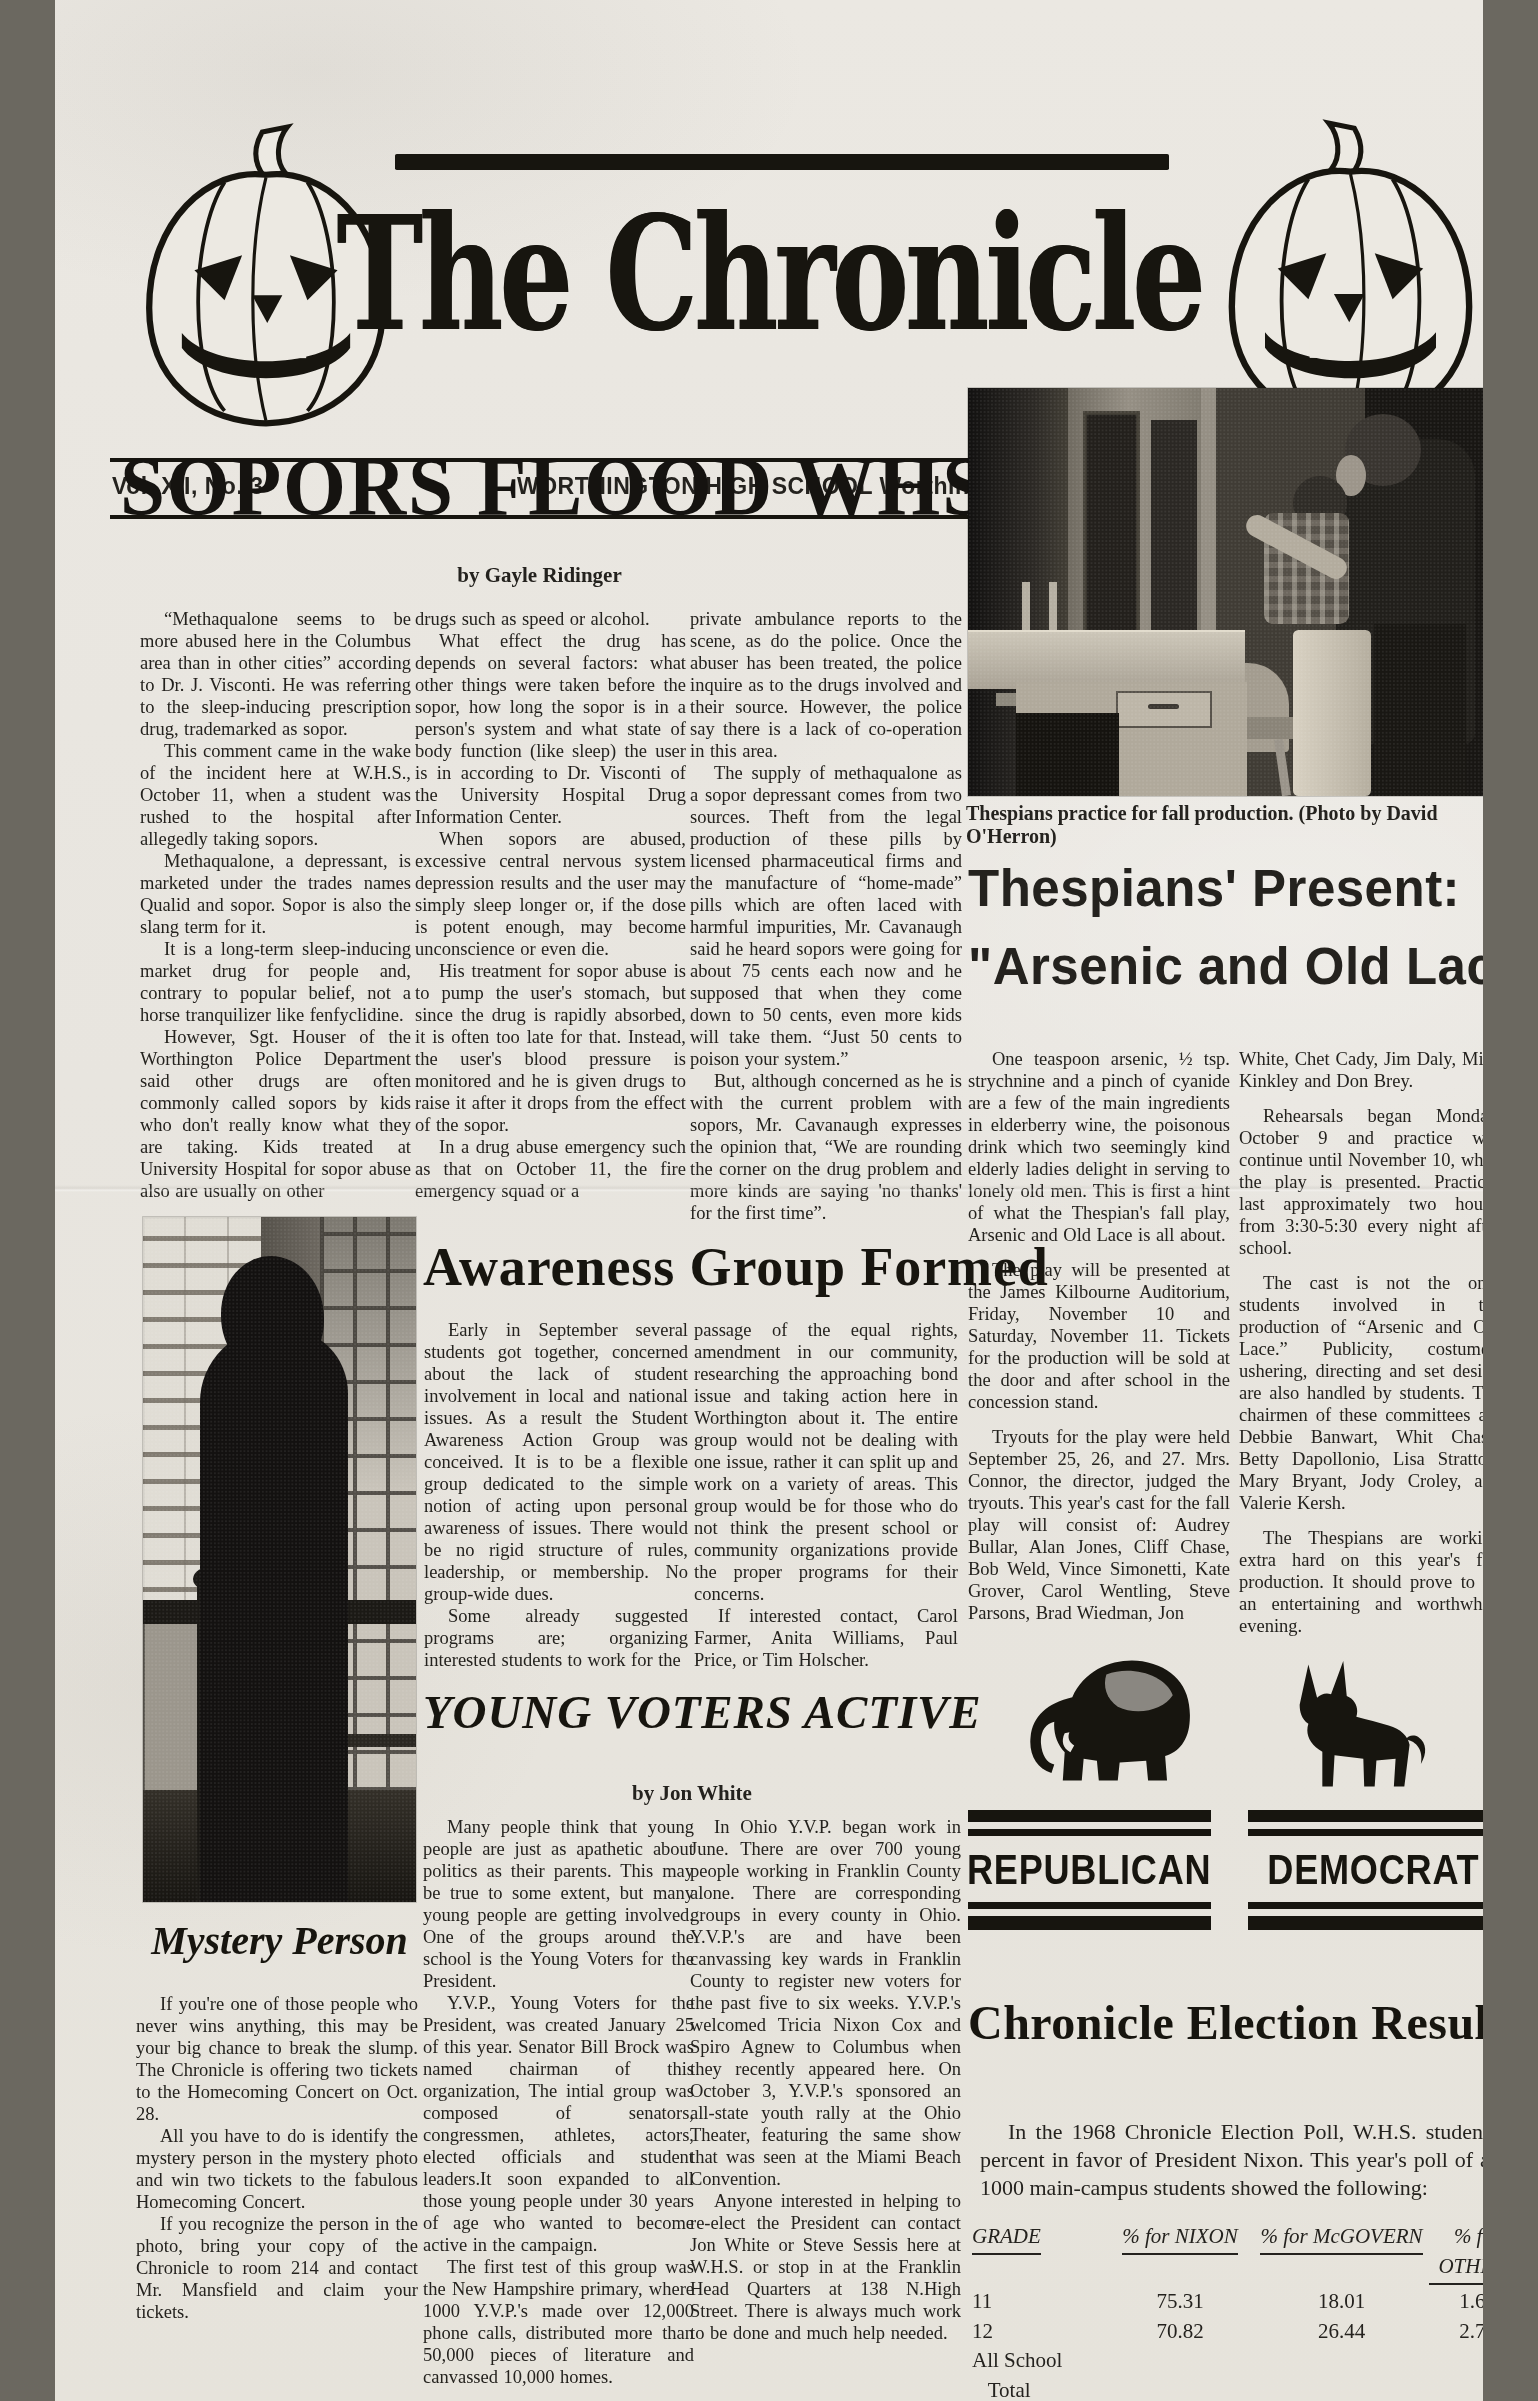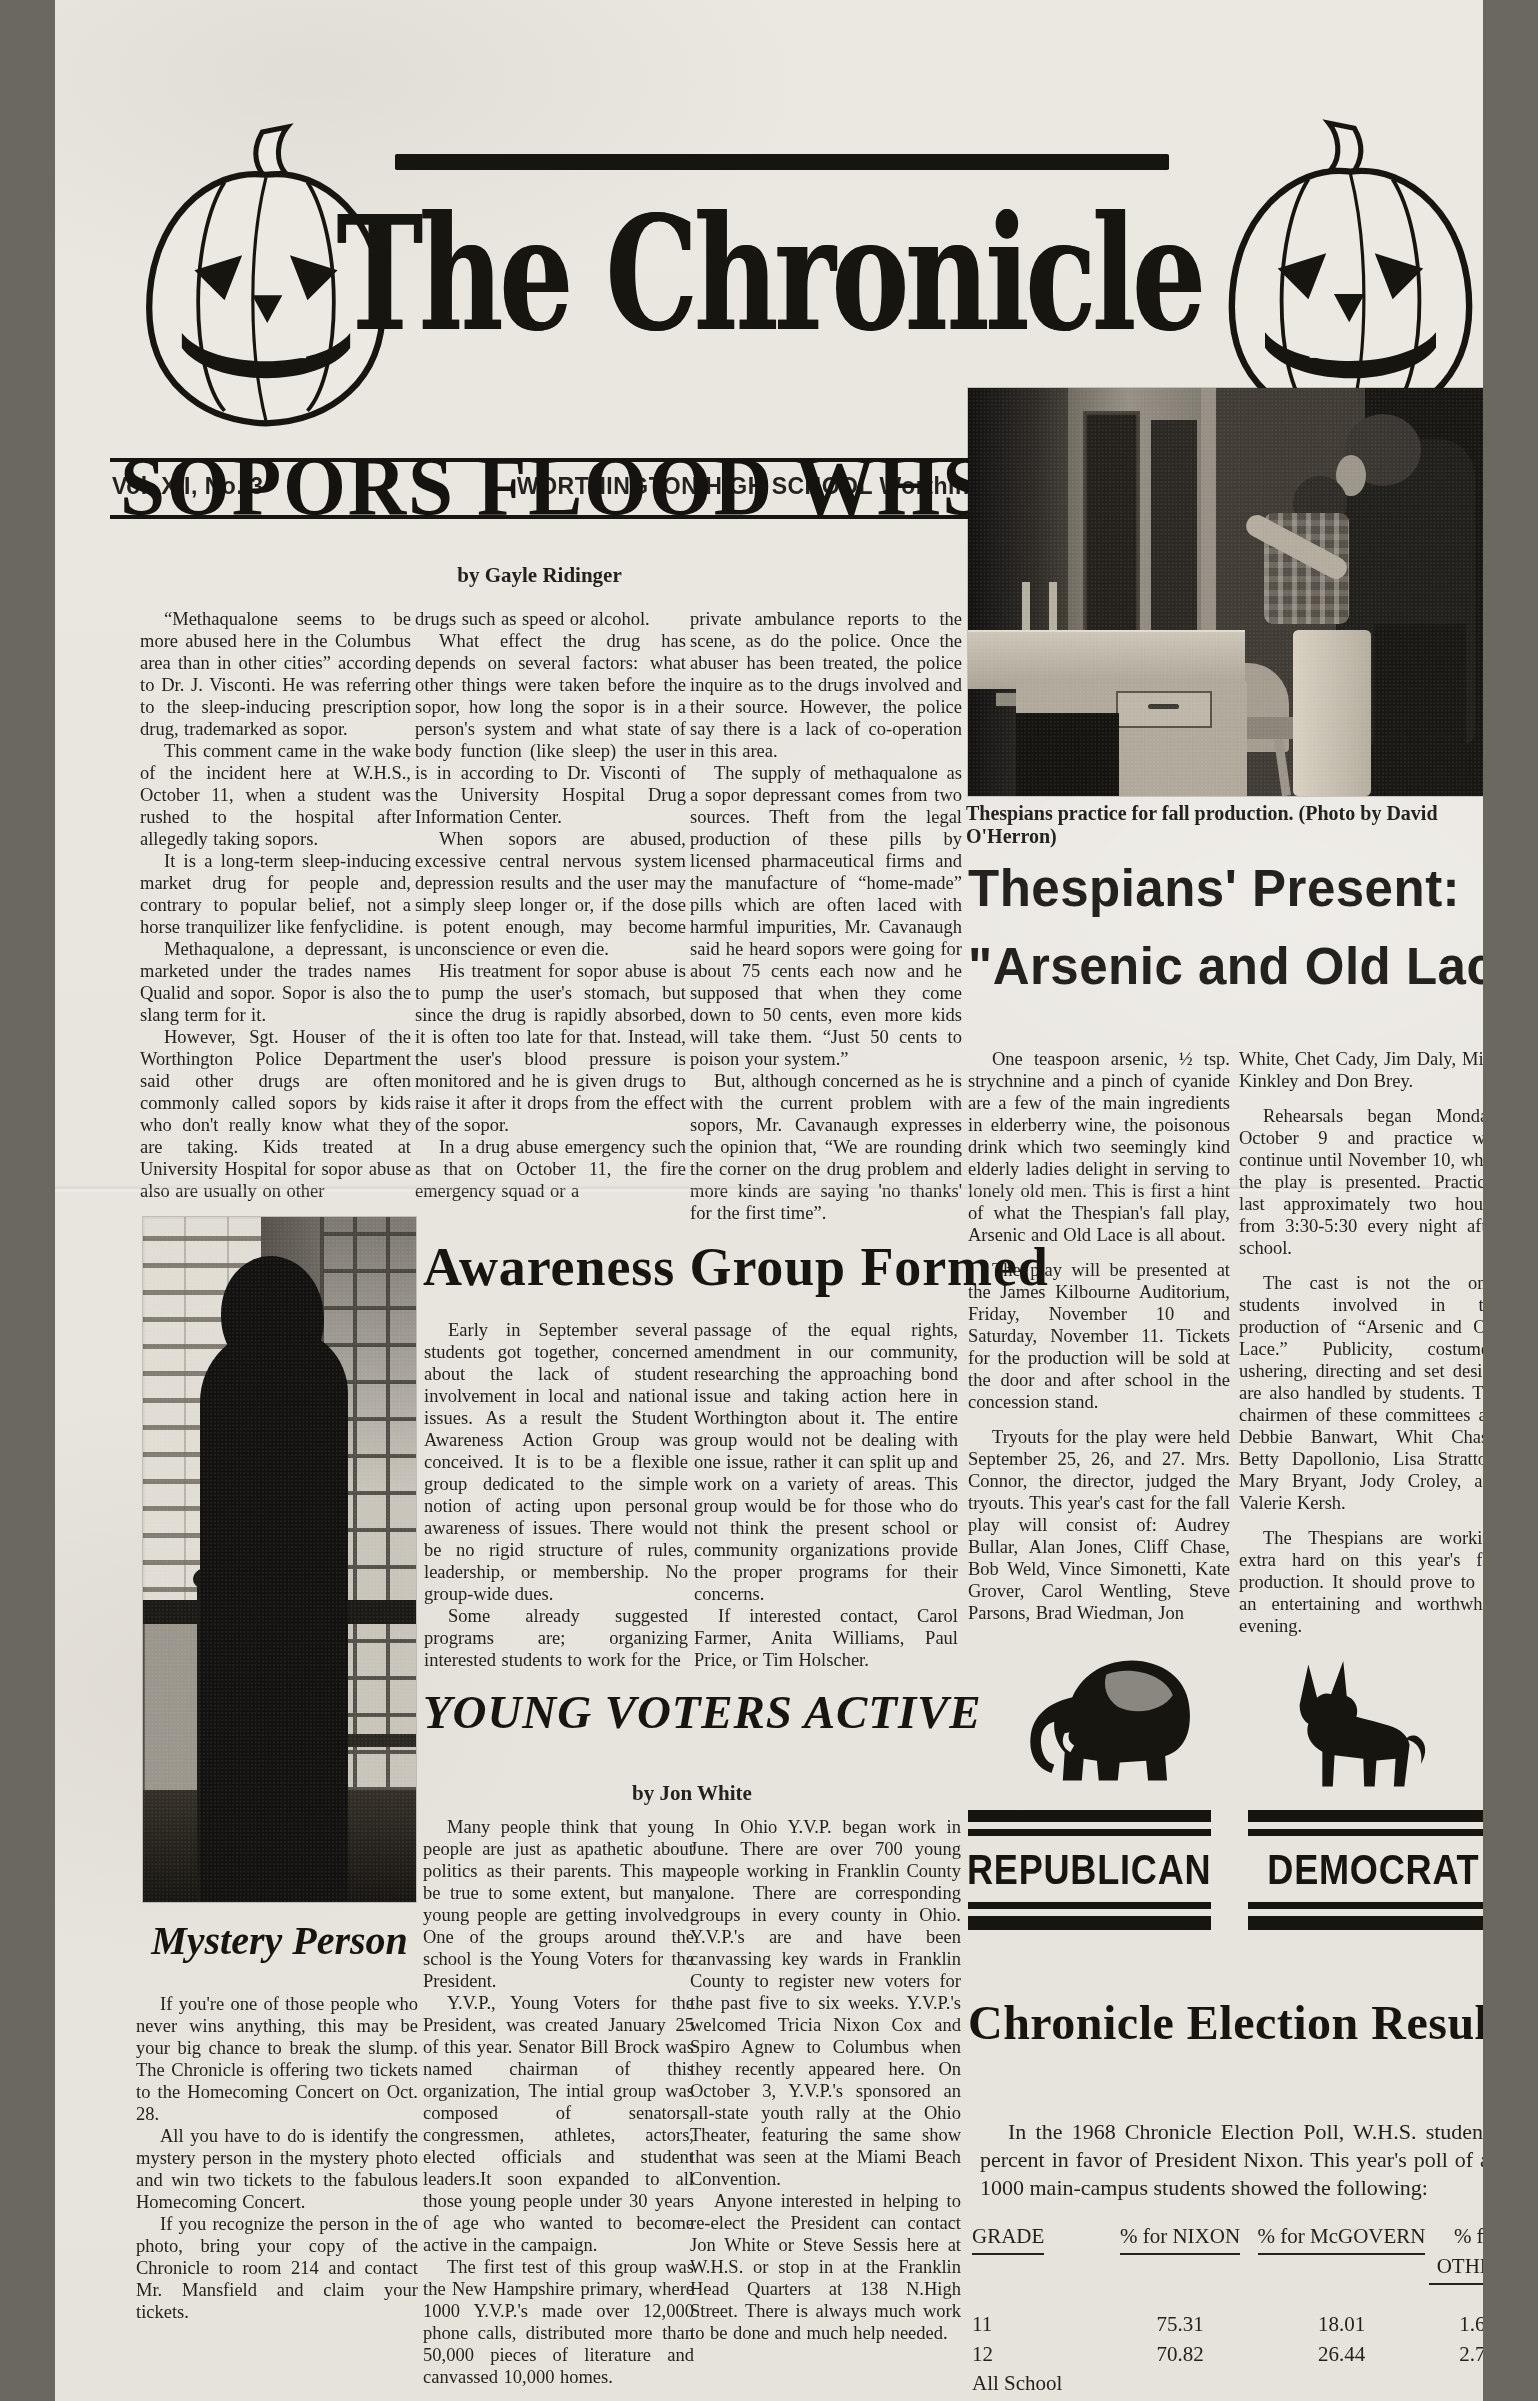--- a/index.html
+++ b/index.html
@@ -48,21 +48,21 @@
   
   .banner{position:absolute;height:120px;display:flex;align-items:center;justify-content:center;
     background:linear-gradient(180deg,#17150f 0 12px,transparent 12px 19.4px,#17150f 19.4px 26px,transparent 26px 92px,#17150f 92px 99px,transparent 99px 106px,#17150f 106px 120px);}
   .banner span{font-family:"Liberation Sans",sans-serif;font-weight:bold;font-size:42px;letter-spacing:0.9px;color:#17150f;transform:scaleX(0.86);white-space:nowrap;}
   
   .er-intro{position:absolute;left:917px;top:2110px;width:565px;text-align:justify;font-size:22px;line-height:28px;color:#24221e;}
   .er-intro p{margin:8px;text-indent:28px;}
   .er-table{position:absolute;left:917px;top:2222px;width:554px;font-size:21px;color:#24221e;}
   .er-row{display:grid;grid-template-columns:134px 148px 175px 97px;line-height:29.6px;}
   .er-row .c{text-align:center;}
-  .er-head{margin-bottom:25px;}
+  .er-head{margin-bottom:2px;font-style:italic;}
   .er-head .cell{display:inline-block;border-bottom:2.8px solid #24221e;padding-bottom:1.8px;}
   .er-grade{white-space:pre-wrap;}
   svg{display:block;}
 </style>
 </head>
 <body>
 
 <div class="page">
 
   <div class="topbar"></div>
@@ -107,22 +107,22 @@
     <span>WORTHINGTON HIGH SCHOOL Worthington, Ohio</span>
     <span>October 27, 1972</span>
   </div>
   <div class="rule" style="top:515px;"></div>
 
   <div class="sopors-headline">SOPORS FLOOD WHS</div>
   <div class="byline" style="left:346px;top:563px;width:277px;">by Gayle Ridinger</div>
   <div class="body-col" style="left:85px;top:608px;width:271px;">
       <p>“Methaqualone seems to be more abused here in the Columbus area than in other cities” according to Dr. J. Visconti. He was referring to the sleep-inducing prescription drug, trademarked as sopor.</p>
       <p>This comment came in the wake of the incident here at W.H.S., October 11, when a student was rushed to the hospital after allegedly taking sopors.</p>
+      <p>Methaqualone, a depressant, is marketed under the trades names Qualid and sopor. Sopor is also the slang term for it.</p>
       <p>It is a long-term sleep-inducing market drug for people and, contrary to popular belief, not a horse tranquilizer like fenfyclidine.</p>
-      <p>Methaqualone, a depressant, is marketed under the trades names Qualid and sopor. Sopor is also the slang term for it.</p>
       <p>However, Sgt. Houser of the Worthington Police Department said other drugs are often commonly called sopors by kids who don't really know what they are taking. Kids treated at University Hospital for sopor abuse also are usually on other</p>
     </div>
   <div class="body-col cont-first" style="left:360px;top:608px;width:271px;">
       <p>drugs such as speed or alcohol.</p>
       <p>What effect the drug has depends on several factors: what other things were taken before the sopor, how long the sopor is in a person's system and what state of body function (like sleep) the user is in according to Dr. Visconti of the University Hospital Drug Information Center.</p>
       <p>When sopors are abused, excessive central nervous system depression results and the user may simply sleep longer or, if the dose is potent enough, may become unconscience or even die.</p>
       <p>His treatment for sopor abuse is to pump the user's stomach, but since the drug is rapidly absorbed, it is often too late for that. Instead, the user's blood pressure is monitored and he is given drugs to raise it after it drops from the effect of the sopor.</p>
       <p>In a drug abuse emergency such as that on October 11, the fire emergency squad or a</p>
     </div>
   <div class="body-col cont-first" style="left:635px;top:608px;width:272px;">

